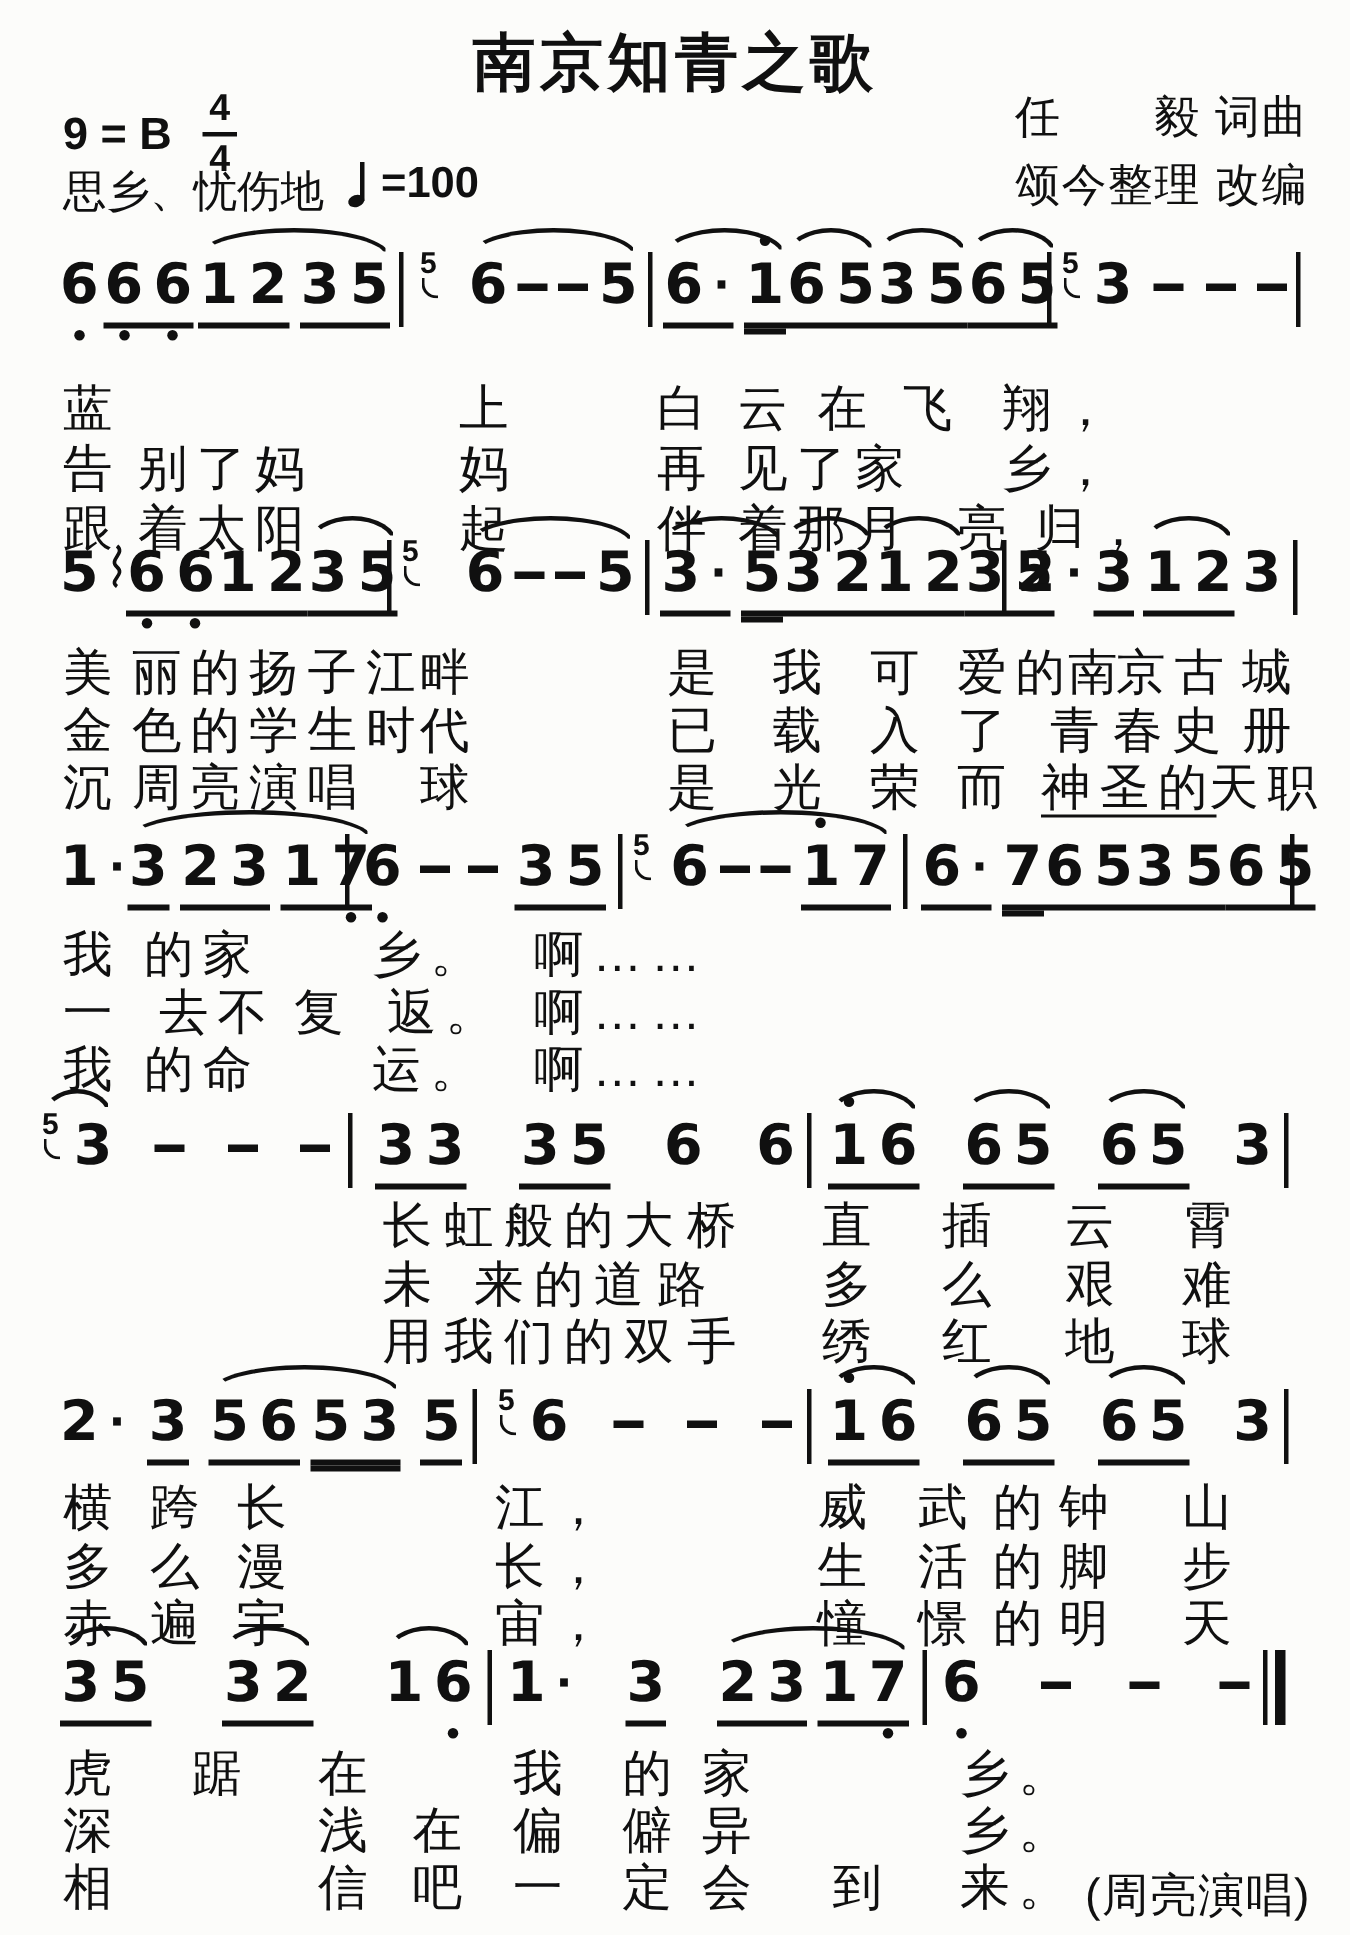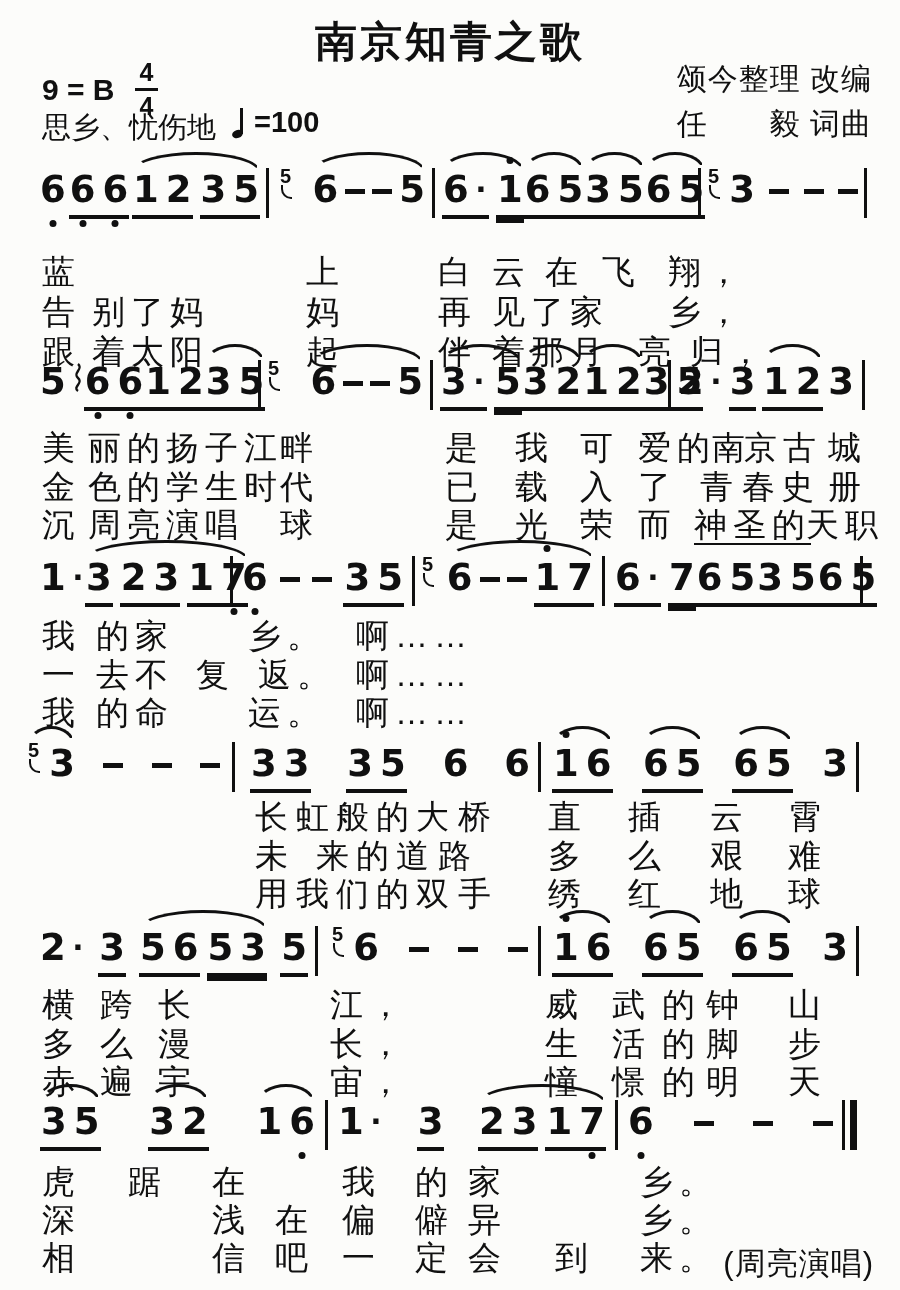--- a/index.html
+++ b/index.html
@@ -63,22 +63,22 @@
   </div>
 
   <div class="mood">思乡、忧伤地</div>
 
   <div class="tempo">
     <span class="qnote"></span>
     <span>=100</span>
   </div>
 
   <div class="credits">
+    <div>任　　毅 词曲</div>
     <div>颂今整理 改编</div>
-    <div>任　　毅 词曲</div>
   </div>
 
   <div id="score">
       <div class="score-line" style="top: 168px;">
         <div class="measure" style="left: 40px; width: 220px;">
           <div class="cell">
             <span class="part">
               <span class="note lo">6</span>
             </span>
           </div>
@@ -431,21 +431,21 @@
         </div>
         <div class="bar" style="left: 230px;"></div>
         <div class="bar" style="left: 412px;"></div>
         <div class="bar" style="left: 602px;"></div>
         <div class="bar" style="left: 860px;"></div>
         <span class="lyr" style="left: 42px; top: 58px;">我</span>
         <span class="lyr" style="left: 96px; top: 58px;">的家</span>
         <span class="lyr" style="left: 248px; top: 58px;">乡。</span>
         <span class="lyr" style="left: 356px; top: 58px;">啊……</span>
         <span class="lyr" style="left: 42px; top: 97px;">一</span>
-        <span class="lyr" style="left: 96px; top: 97px;">去不</span>
+        <span class="lyr" style="left: 106px; top: 97px;">去不</span>
         <span class="lyr" style="left: 196px; top: 97px;">复</span>
         <span class="lyr" style="left: 258px; top: 97px;">返。</span>
         <span class="lyr" style="left: 356px; top: 97px;">啊……</span>
         <span class="lyr" style="left: 42px; top: 135px;">我</span>
         <span class="lyr" style="left: 96px; top: 135px;">的命</span>
         <span class="lyr" style="left: 248px; top: 135px;">运。</span>
         <span class="lyr" style="left: 356px; top: 135px;">啊……</span>
       </div>
       <div class="score-line" style="top: 742px;">
         <div class="measure" style="left: 28px; width: 192px;">

